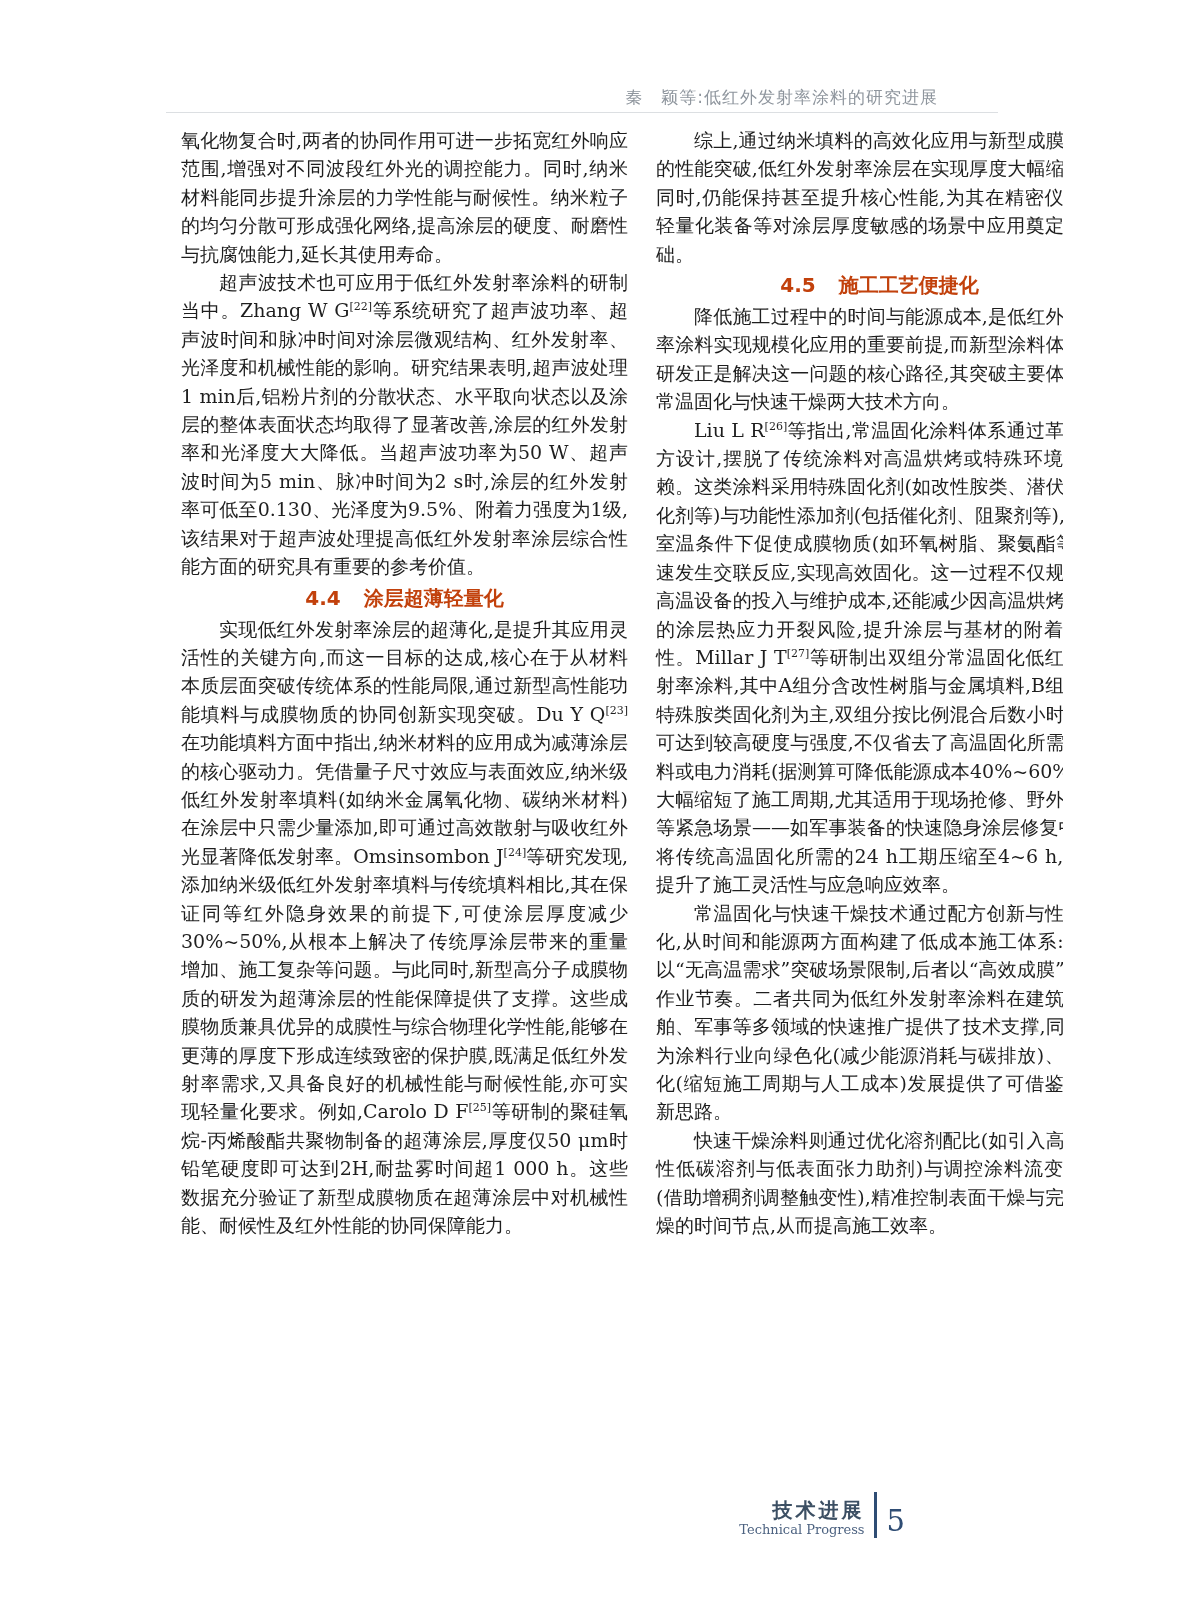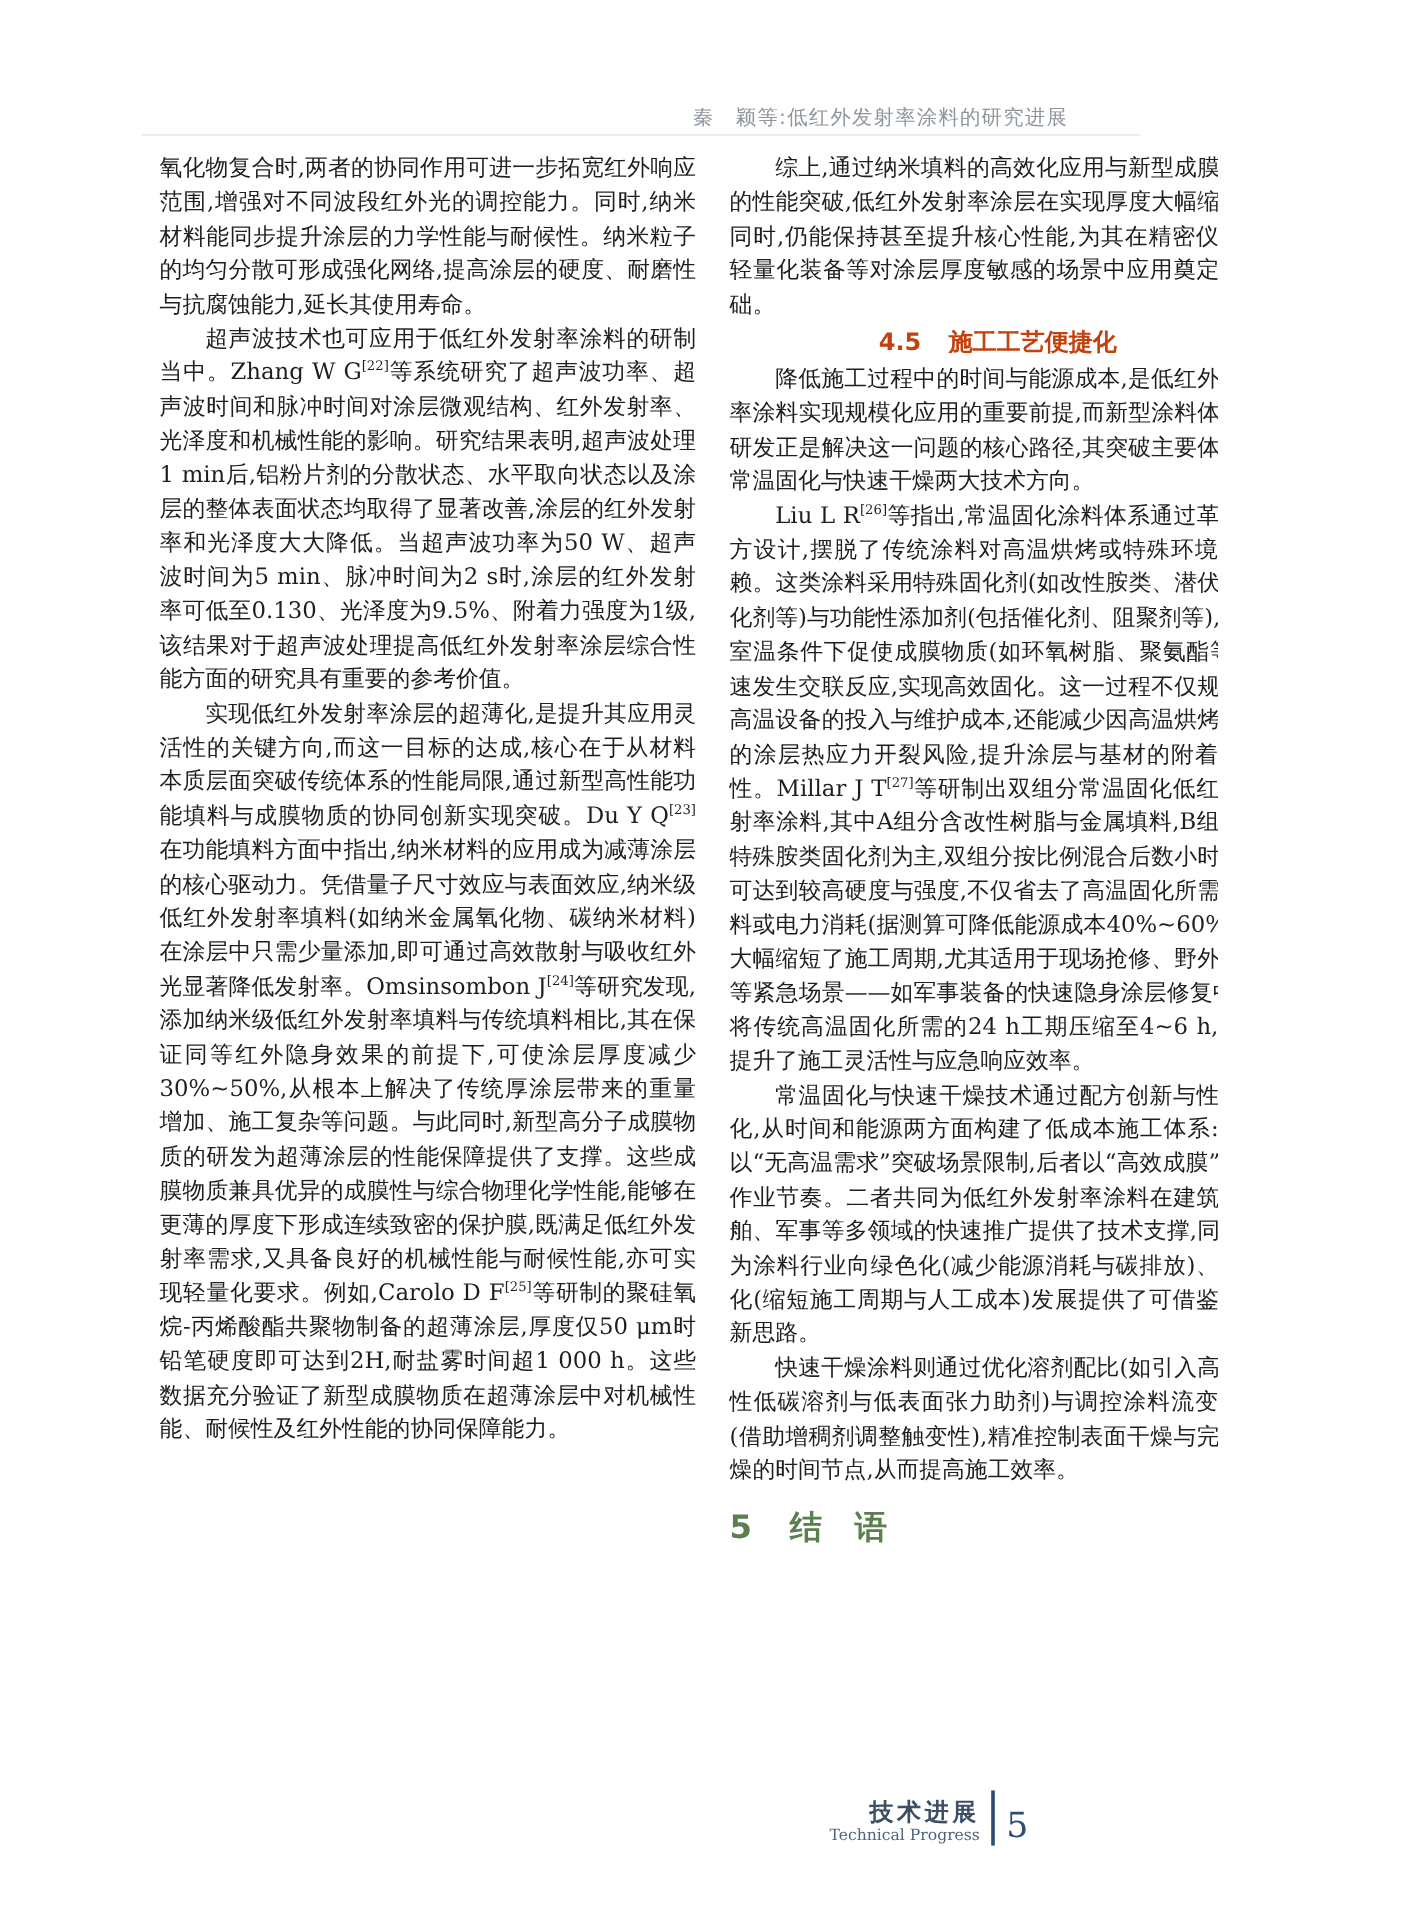--- a/index.html
+++ b/index.html
@@ -3,20 +3,21 @@
 <meta charset="utf-8">
 <style>
   html, body { margin: 0; padding: 0; background: #ffffff; }
   .page {
     position: relative;
     width: 1015px;
     height: 1600px;
     background: #ffffff;
     font-family: "DejaVu Serif", serif;
     overflow: hidden;
+    margin-left: 48px;
   }
   .running-header {
     position: absolute;
     top: 86px;
     right: 125px;
     font-family: "DejaVu Sans", "Liberation Sans", sans-serif;
     font-size: 17px;
     color: #8e959d;
     letter-spacing: 1px;
   }
@@ -110,37 +111,37 @@
   <div class="running-header">
     <span>秦　颖等:低红外发射率涂料的研究进展</span>
   </div>
   <div class="header-rule"></div>
 
   <div class="columns">
 
     <div class="col">
       <p class="noindent">氧化物复合时,两者的协同作用可进一步拓宽红外响应范围,增强对不同波段红外光的调控能力。同时,纳米材料能同步提升涂层的力学性能与耐候性。纳米粒子的均匀分散可形成强化网络,提高涂层的硬度、耐磨性与抗腐蚀能力,延长其使用寿命。</p>
       <p>超声波技术也可应用于低红外发射率涂料的研制当中。Zhang W G<sup>[22]</sup>等系统研究了超声波功率、超声波时间和脉冲时间对涂层微观结构、红外发射率、光泽度和机械性能的影响。研究结果表明,超声波处理1 min后,铝粉片剂的分散状态、水平取向状态以及涂层的整体表面状态均取得了显著改善,涂层的红外发射率和光泽度大大降低。当超声波功率为50 W、超声波时间为5 min、脉冲时间为2 s时,涂层的红外发射率可低至0.130、光泽度为9.5%、附着力强度为1级,该结果对于超声波处理提高低红外发射率涂层综合性能方面的研究具有重要的参考价值。</p>
+      <h3 class="subhead">
+        <span class="num">4.4</span>
+        <span class="ttl">涂层超薄轻量化</span>
+      </h3>
       <p>实现低红外发射率涂层的超薄化,是提升其应用灵活性的关键方向,而这一目标的达成,核心在于从材料本质层面突破传统体系的性能局限,通过新型高性能功能填料与成膜物质的协同创新实现突破。Du Y Q<sup>[23]</sup>在功能填料方面中指出,纳米材料的应用成为减薄涂层的核心驱动力。凭借量子尺寸效应与表面效应,纳米级低红外发射率填料(如纳米金属氧化物、碳纳米材料)在涂层中只需少量添加,即可通过高效散射与吸收红外光显著降低发射率。Omsinsombon J<sup>[24]</sup>等研究发现,添加纳米级低红外发射率填料与传统填料相比,其在保证同等红外隐身效果的前提下,可使涂层厚度减少30%~50%,从根本上解决了传统厚涂层带来的重量增加、施工复杂等问题。与此同时,新型高分子成膜物质的研发为超薄涂层的性能保障提供了支撑。这些成膜物质兼具优异的成膜性与综合物理化学性能,能够在更薄的厚度下形成连续致密的保护膜,既满足低红外发射率需求,又具备良好的机械性能与耐候性能,亦可实现轻量化要求。例如,Carolo D F<sup>[25]</sup>等研制的聚硅氧烷-丙烯酸酯共聚物制备的超薄涂层,厚度仅50 μm时铅笔硬度即可达到2H,耐盐雾时间超1 000 h。这些数据充分验证了新型成膜物质在超薄涂层中对机械性能、耐候性及红外性能的协同保障能力。</p>
     </div>
 
     <div class="col">
       <p>综上,通过纳米填料的高效化应用与新型成膜物质的性能突破,低红外发射率涂层在实现厚度大幅缩减的同时,仍能保持甚至提升核心性能,为其在精密仪器、轻量化装备等对涂层厚度敏感的场景中应用奠定了基础。</p>
       <h3 class="subhead">
         <span class="num">4.5</span>
         <span class="ttl">施工工艺便捷化</span>
       </h3>
       <p>降低施工过程中的时间与能源成本,是低红外发射率涂料实现规模化应用的重要前提,而新型涂料体系的研发正是解决这一问题的核心路径,其突破主要体现在常温固化与快速干燥两大技术方向。</p>
       <p>Liu L R<sup>[26]</sup>等指出,常温固化涂料体系通过革新配方设计,摆脱了传统涂料对高温烘烤或特殊环境的依赖。这类涂料采用特殊固化剂(如改性胺类、潜伏性固化剂等)与功能性添加剂(包括催化剂、阻聚剂等),能在室温条件下促使成膜物质(如环氧树脂、聚氨酯等)快速发生交联反应,实现高效固化。这一过程不仅规避了高温设备的投入与维护成本,还能减少因高温烘烤导致的涂层热应力开裂风险,提升涂层与基材的附着稳定性。Millar J T<sup>[27]</sup>等研制出双组分常温固化低红外发射率涂料,其中A组分含改性树脂与金属填料,B组分以特殊胺类固化剂为主,双组分按比例混合后数小时内即可达到较高硬度与强度,不仅省去了高温固化所需的燃料或电力消耗(据测算可降低能源成本40%~60%),还大幅缩短了施工周期,尤其适用于现场抢修、野外作业等紧急场景——如军事装备的快速隐身涂层修复中,可将传统高温固化所需的24 h工期压缩至4~6 h,显著提升了施工灵活性与应急响应效率。</p>
       <p>常温固化与快速干燥技术通过配方创新与性能优化,从时间和能源两方面构建了低成本施工体系:前者以“无高温需求”突破场景限制,后者以“高效成膜”提升作业节奏。二者共同为低红外发射率涂料在建筑、船舶、军事等多领域的快速推广提供了技术支撑,同时也为涂料行业向绿色化(减少能源消耗与碳排放)、高效化(缩短施工周期与人工成本)发展提供了可借鉴的创新思路。</p>
       <p>快速干燥涂料则通过优化溶剂配比(如引入高挥发性低碳溶剂与低表面张力助剂)与调控涂料流变性能(借助增稠剂调整触变性),精准控制表面干燥与完全干燥的时间节点,从而提高施工效率。</p>
-      <h2 class="bighead">
-        <span class="num">5</span>
-        <span class="ttl">结　语</span>
-      </h2>
     </div>
 
   </div>
 
   <div class="footer">
     <div class="footer-text">
       <div class="footer-cn">技术进展</div>
       <div class="footer-en">Technical Progress</div>
     </div>
     <div class="footer-bar"></div>

